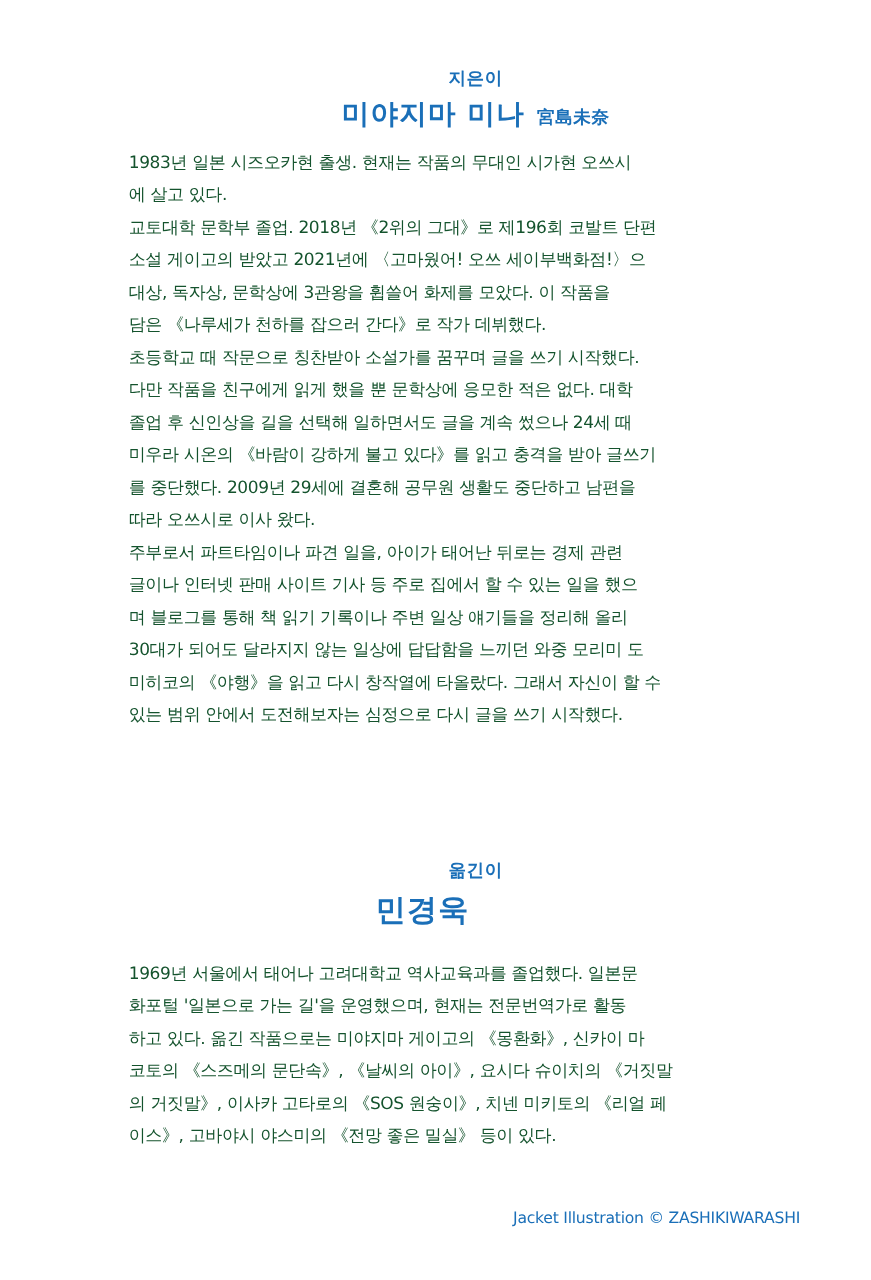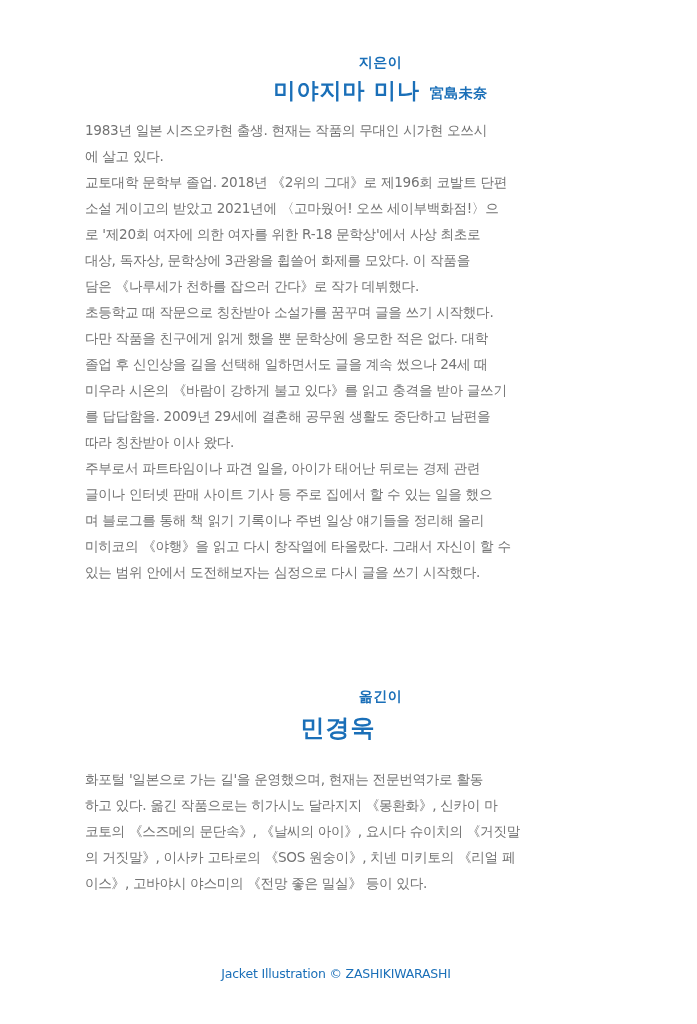--- a/index.html
+++ b/index.html
@@ -39,45 +39,45 @@
       font-size: 22px;
       letter-spacing: 1px;
     }
     .name-orig {
       font-size: 14px;
       margin-left: 4px;
       letter-spacing: 0.5px;
     }
     .bio {
       position: absolute;
-      left: 53px;
+      left: 71px;
       width: 400px;
       font-size: 13.6px;
       line-height: 26px;
       letter-spacing: -0.3px;
-      color: #737373;
+      color: #14532d;
       text-align: justify;
     }
     .bio .line {
       display: block;
       white-space: nowrap;
     }
     #author-label { position: absolute; top: 54px; left: 0; width: 697px; }
     #author-name { position: absolute; top: 76px; left: 0; width: 697px; }
     #author-bio { top: 117px; }
     #translator-label { position: absolute; top: 688px; left: 0; width: 697px; }
     #translator-name { position: absolute; top: 712px; left: 0; width: 612px; }
     #translator-name .name-main { font-size: 24px; }
     #translator-bio { top: 766px; }
     .credit {
       position: absolute;
       top: 966px;
       left: 0;
       width: 608px;
-      text-align: center;
+      text-align: right;
       font-size: 12.5px;
       color: #1a6fb8;
       letter-spacing: -0.2px;
     }
   </style>
 </head>
 <body>
 
 <div class="page">
 
@@ -86,45 +86,46 @@
   <div id="author-name" class="name-line">
     <span class="name-main">미야지마 미나</span>
     <span class="name-orig">宮島未奈</span>
   </div>
 
   <div id="author-bio" class="bio">
     <span class="line">1983년 일본 시즈오카현 출생. 현재는 작품의 무대인 시가현 오쓰시</span>
     <span class="line">에 살고 있다.</span>
     <span class="line">교토대학 문학부 졸업. 2018년 《2위의 그대》로 제196회 코발트 단편</span>
     <span class="line">소설 게이고의 받았고 2021년에 〈고마웠어! 오쓰 세이부백화점!〉으</span>
-    <span class="line">로 '제20회 여자에 의한 여자를 위한 R-18 문학상'에서 사상 최초로</span>
     <span class="line">대상, 독자상, 문학상에 3관왕을 휩쓸어 화제를 모았다. 이 작품을</span>
     <span class="line">담은 《나루세가 천하를 잡으러 간다》로 작가 데뷔했다.</span>
     <span class="line">초등학교 때 작문으로 칭찬받아 소설가를 꿈꾸며 글을 쓰기 시작했다.</span>
     <span class="line">다만 작품을 친구에게 읽게 했을 뿐 문학상에 응모한 적은 없다. 대학</span>
     <span class="line">졸업 후 신인상을 길을 선택해 일하면서도 글을 계속 썼으나 24세 때</span>
     <span class="line">미우라 시온의 《바람이 강하게 불고 있다》를 읽고 충격을 받아 글쓰기</span>
-    <span class="line">를 답답함을. 2009년 29세에 결혼해 공무원 생활도 중단하고 남편을</span>
-    <span class="line">따라 칭찬받아 이사 왔다.</span>
+    <span class="line">를 중단했다. 2009년 29세에 결혼해 공무원 생활도 중단하고 남편을</span>
+    <span class="line">따라 오쓰시로 이사 왔다.</span>
     <span class="line">주부로서 파트타임이나 파견 일을, 아이가 태어난 뒤로는 경제 관련</span>
     <span class="line">글이나 인터넷 판매 사이트 기사 등 주로 집에서 할 수 있는 일을 했으</span>
     <span class="line">며 블로그를 통해 책 읽기 기록이나 주변 일상 얘기들을 정리해 올리</span>
+    <span class="line">30대가 되어도 달라지지 않는 일상에 답답함을 느끼던 와중 모리미 도</span>
     <span class="line">미히코의 《야행》을 읽고 다시 창작열에 타올랐다. 그래서 자신이 할 수</span>
     <span class="line">있는 범위 안에서 도전해보자는 심정으로 다시 글을 쓰기 시작했다.</span>
   </div>
 
   <div id="translator-label" class="section-label">옮긴이</div>
 
   <div id="translator-name" class="name-line">
     <span class="name-main">민경욱</span>
   </div>
 
   <div id="translator-bio" class="bio">
+    <span class="line">1969년 서울에서 태어나 고려대학교 역사교육과를 졸업했다. 일본문</span>
     <span class="line">화포털 '일본으로 가는 길'을 운영했으며, 현재는 전문번역가로 활동</span>
-    <span class="line">하고 있다. 옮긴 작품으로는 히가시노 달라지지 《몽환화》, 신카이 마</span>
+    <span class="line">하고 있다. 옮긴 작품으로는 미야지마 게이고의 《몽환화》, 신카이 마</span>
     <span class="line">코토의 《스즈메의 문단속》, 《날씨의 아이》, 요시다 슈이치의 《거짓말</span>
     <span class="line">의 거짓말》, 이사카 고타로의 《SOS 원숭이》, 치넨 미키토의 《리얼 페</span>
     <span class="line">이스》, 고바야시 야스미의 《전망 좋은 밀실》 등이 있다.</span>
   </div>
 
   <div class="credit">Jacket Illustration © ZASHIKIWARASHI</div>
 
 </div>
 
 </body></html>

